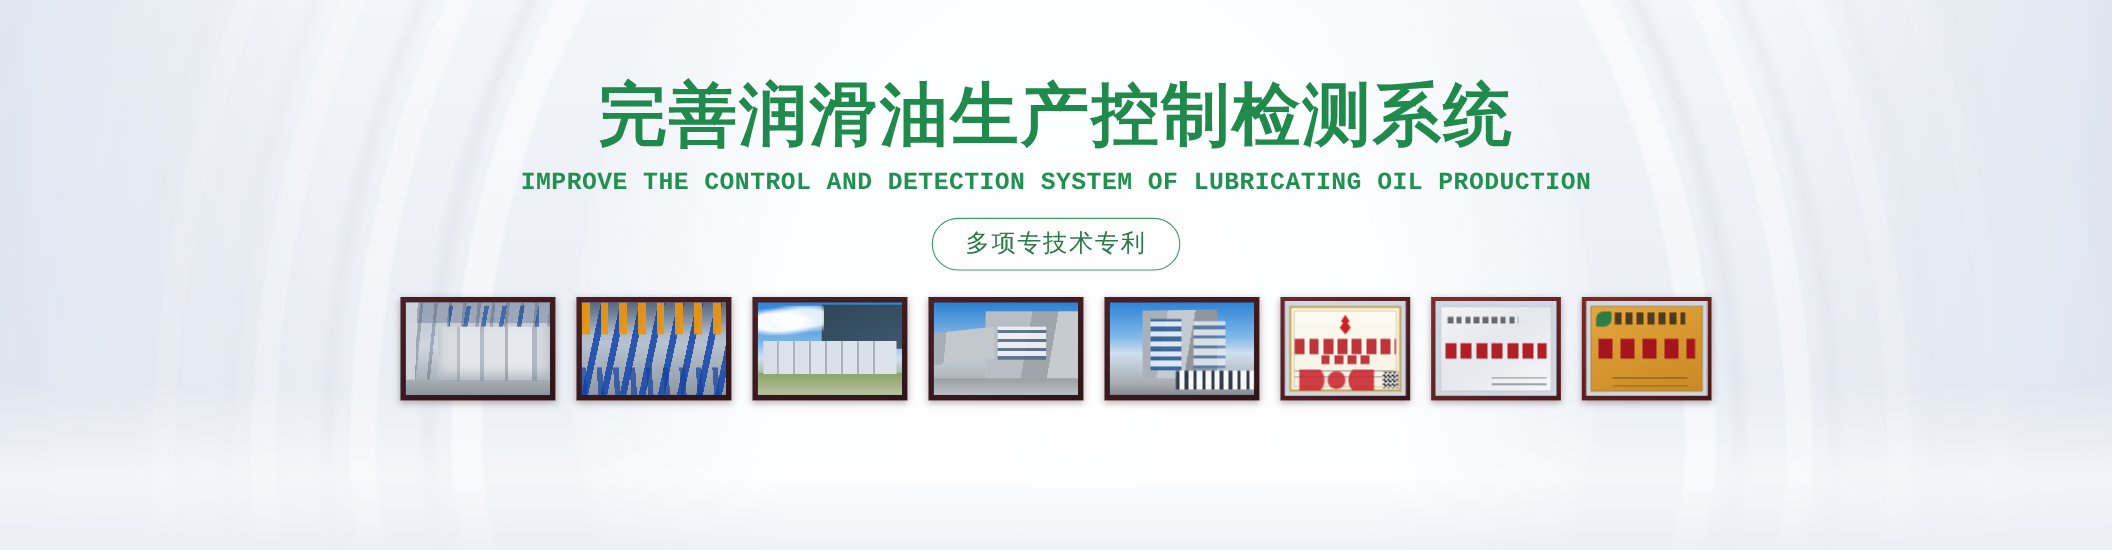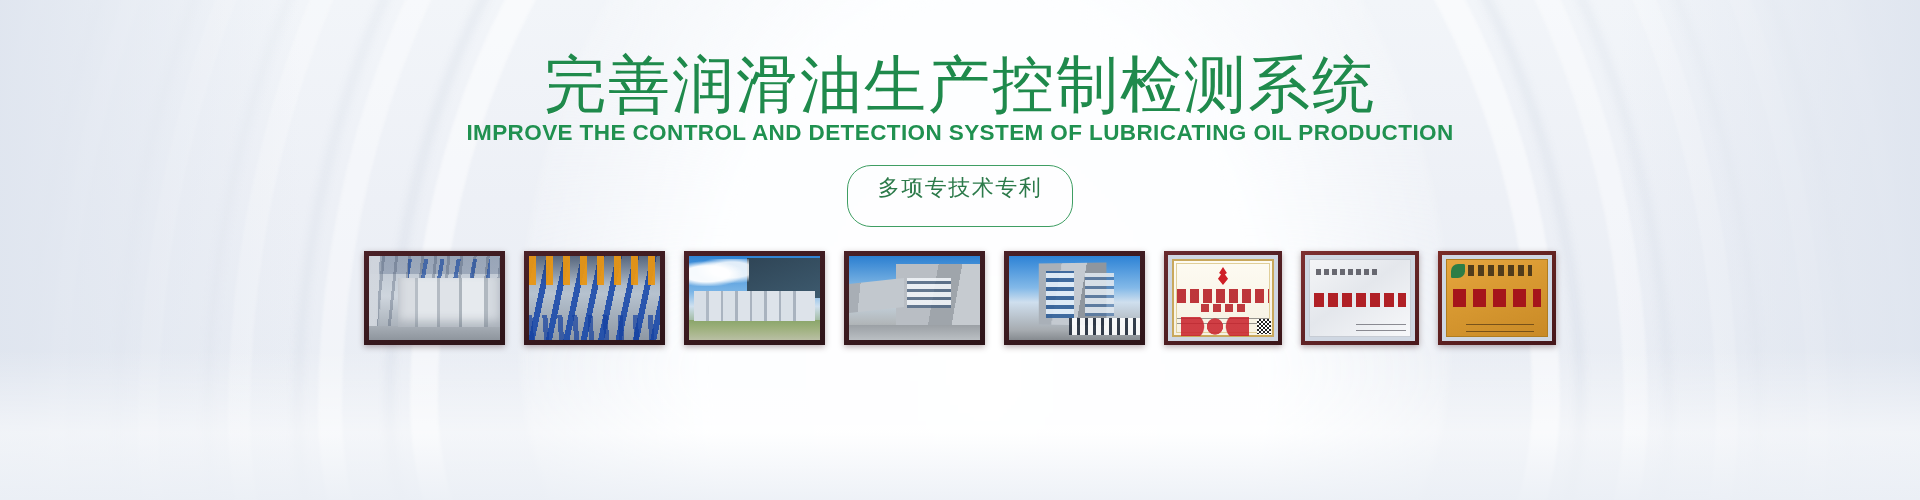--- a/index.html
+++ b/index.html
@@ -73,48 +73,49 @@
   }
 
   
   .content {
     position:relative; z-index:5;
     width:1920px; height:500px;
     display:flex; flex-direction:column; align-items:center;
   }
 
   .title-cn {
-    margin-top:52px;
+    margin-top:72px;
     font-size:62px;
-    font-weight:normal;
+    font-weight:bold;
     letter-spacing:2px;
     color:#1f8a4c;
     line-height:1.08;
     white-space:nowrap;
     text-shadow:0 1px 0 rgba(255,255,255,.6);
   }
 
   .title-en {
-    margin-top:1px;
+    margin-top:14px;
     font-size:22.5px;
     font-weight:bold;
     letter-spacing:0.4px;
     color:#209150;
     white-space:nowrap;
+    font-family:Liberation Mono, monospace;
   }
 
   .pills {
     margin-top:19px;
     display:flex;
     gap:33px;
   }
   .pill {
     border:1.6px solid #3f9e63;
     border-radius:24px;
-    padding:7px 30px 23px;
+    padding:7px 30px 9px;
     font-size:22px;
     color:#2c7a4a;
     letter-spacing:1.5px;
     white-space:nowrap;
     background:transparent;
   }
 
   
   .strip {
     margin-top:24px;

